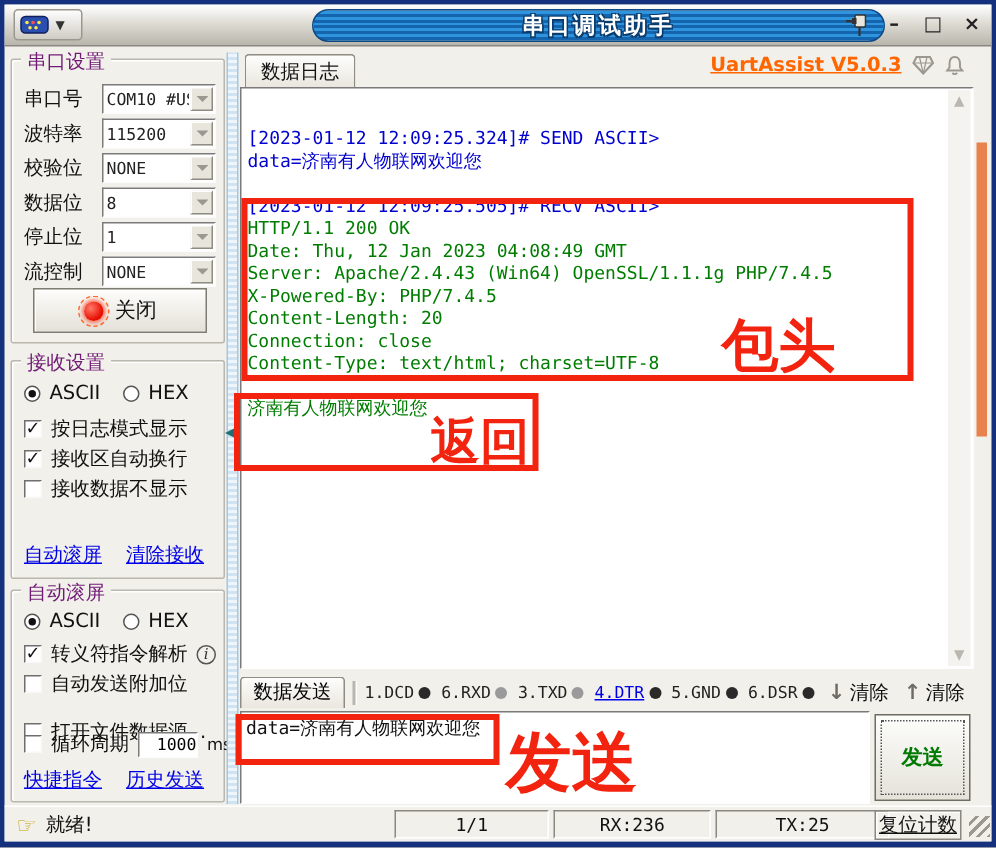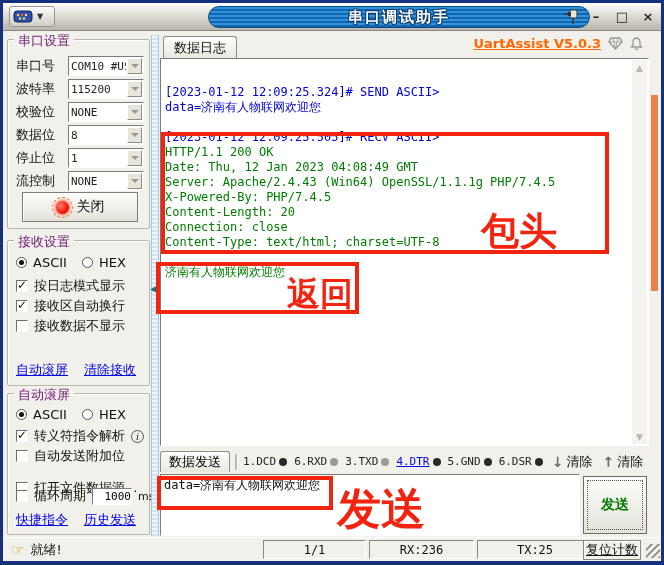--- a/index.html
+++ b/index.html
@@ -102,21 +102,21 @@
   
   .ann-box { position:absolute; border:4px solid #f2230f; background:transparent; z-index:5; }
   .ann-text { position:absolute; color:#f2230f; font-weight:bold; z-index:6;
     font-family:Liberation Mono, monospace; line-height:1; }
 
   .orange-strip { position:absolute; left:648px; top:92px; width:7px; height:196px; background:#e8834d; }
 
   
   .sendbar { position:absolute; left:157px; top:447px; width:489px; height:23px;
     display:flex; align-items:center; }
-  .send-tab { height:21px; padding:0 8px; display:flex; align-items:center; font-size:13px;
+  .send-tab { height:21px; padding:0 8px; display:flex; font-size:13px;
     background:linear-gradient(#fdfdfb,#e9e7de); border:1px solid #8e8c83; border-bottom:none;
     border-radius:3px 3px 0 0; }
   .pinsep { width:2px; height:16px; border-left:2px solid #b9b7ae; border-right:1px solid #fff; margin:0 5px; }
   .pin { display:flex; align-items:center; gap:3px; margin-right:7px;
     font-size:11px; font-family:"DejaVu Sans Mono",monospace; color:#222; }
   .pin .dot { width:8px; height:8px; border-radius:50%; }
   .dot-black { background:#2a2a2a; } .dot-gray { background:#9a9a9a; }
   .pin .plink { color:#0000e8; text-decoration:underline; cursor:pointer; }
   .clear-grp { display:flex; align-items:center; gap:3px; margin-left:2px; cursor:pointer; }
   .clear-grp .carr { color:#6e6c63; font-weight:bold; font-size:14px; }

